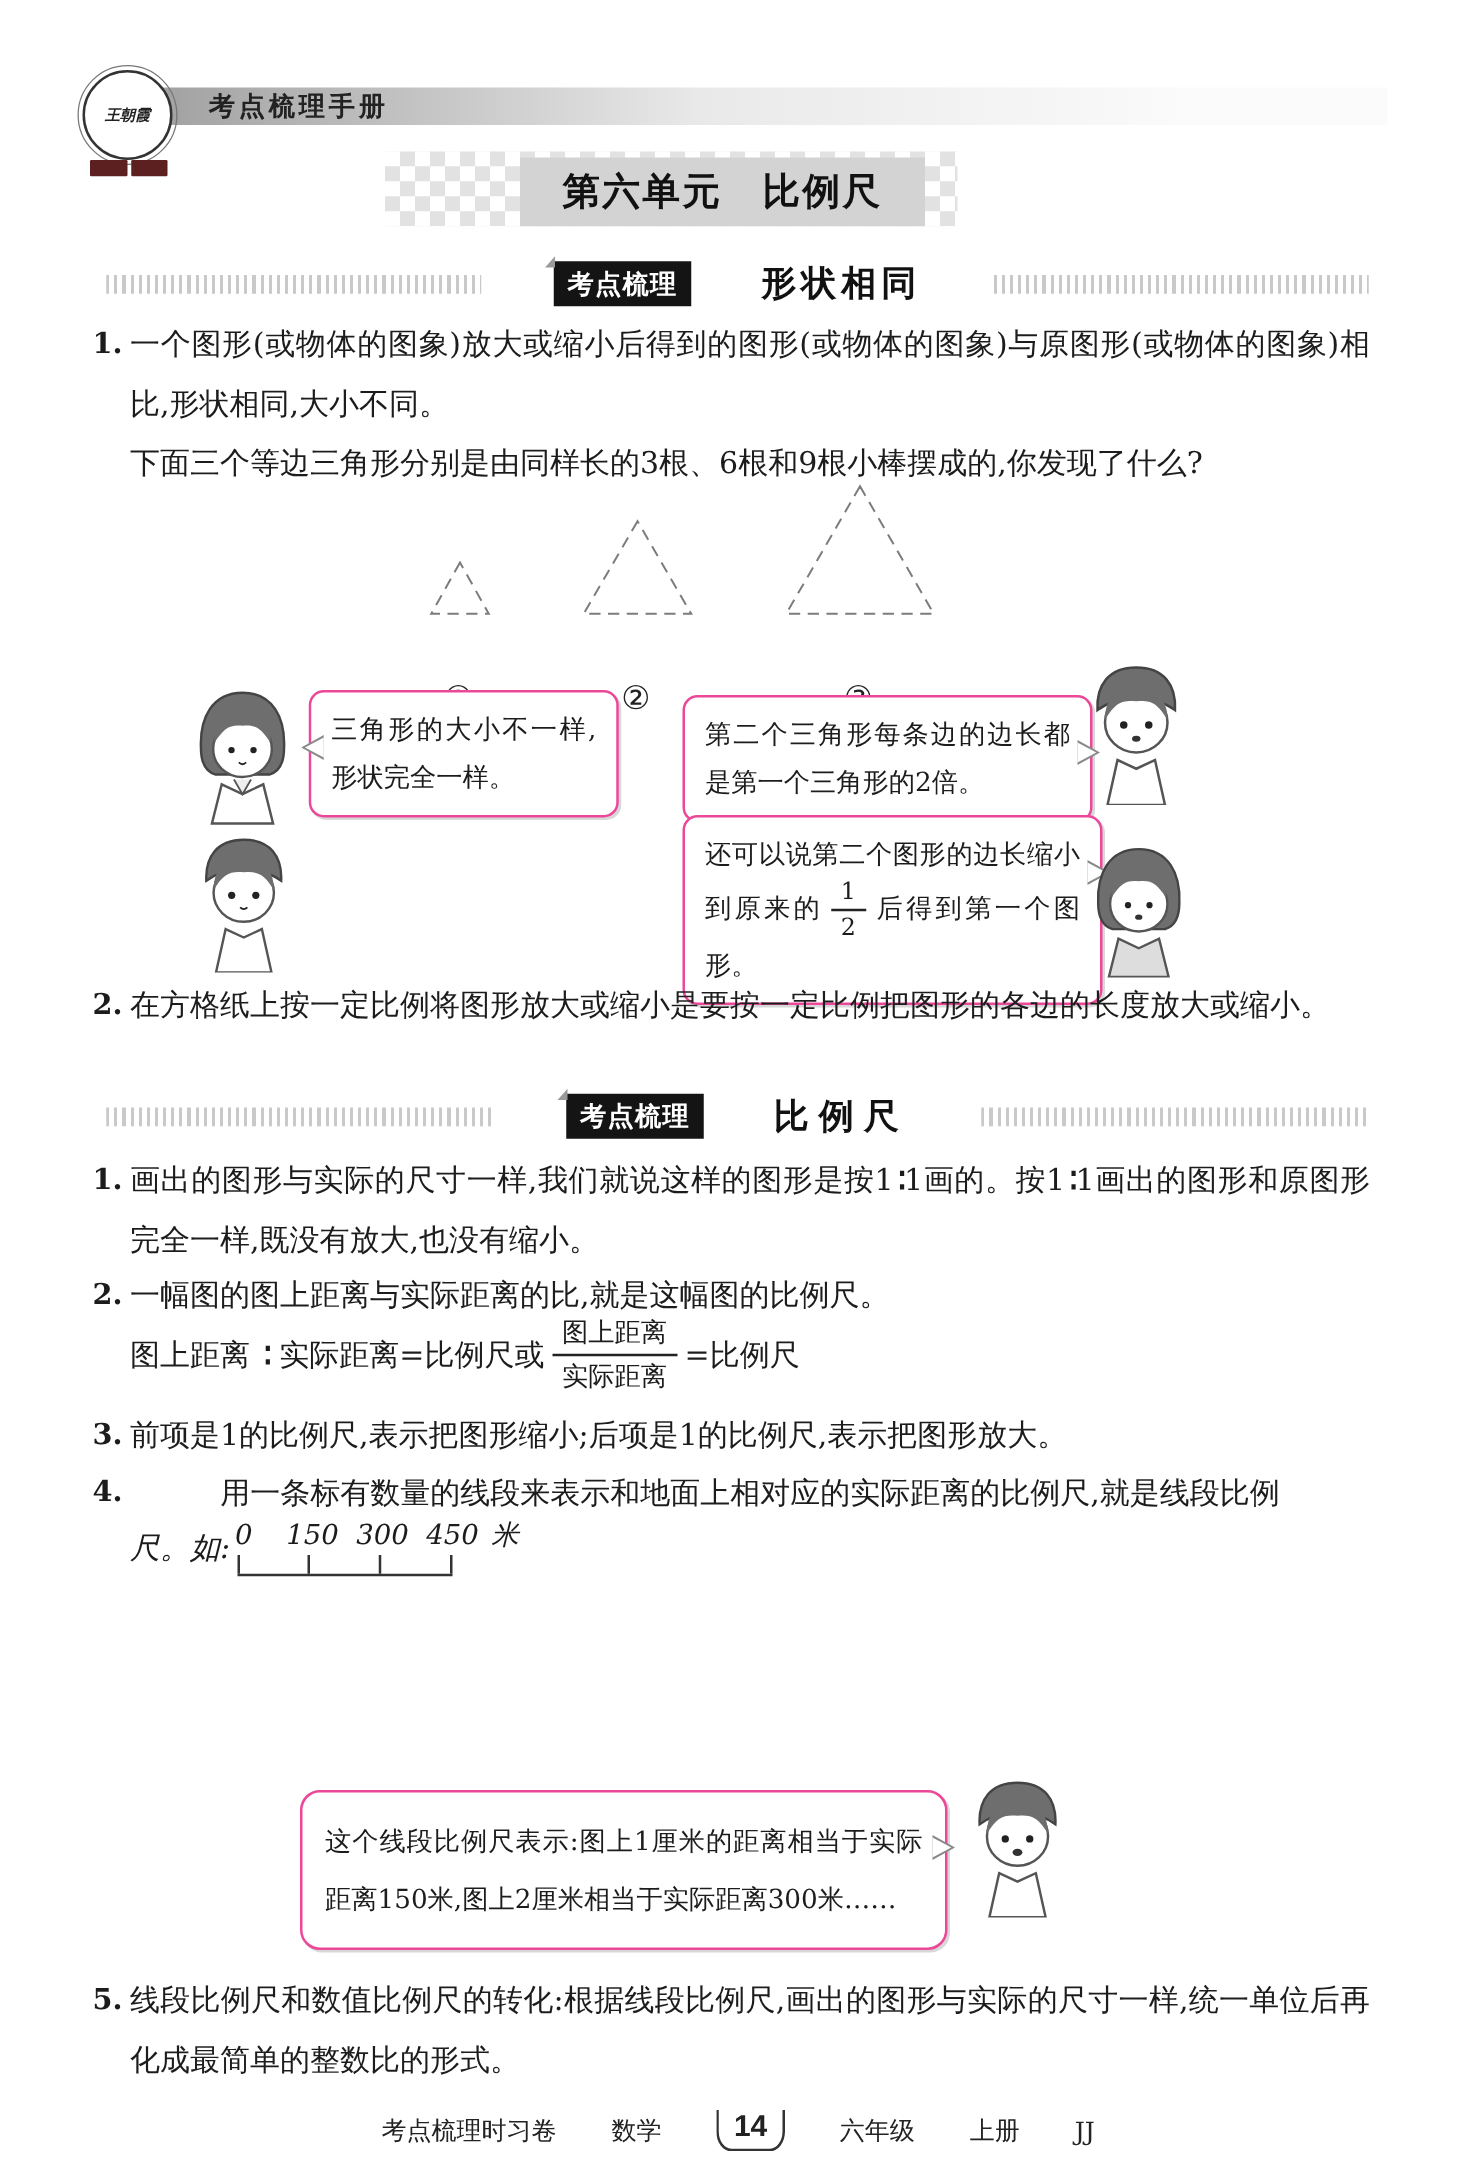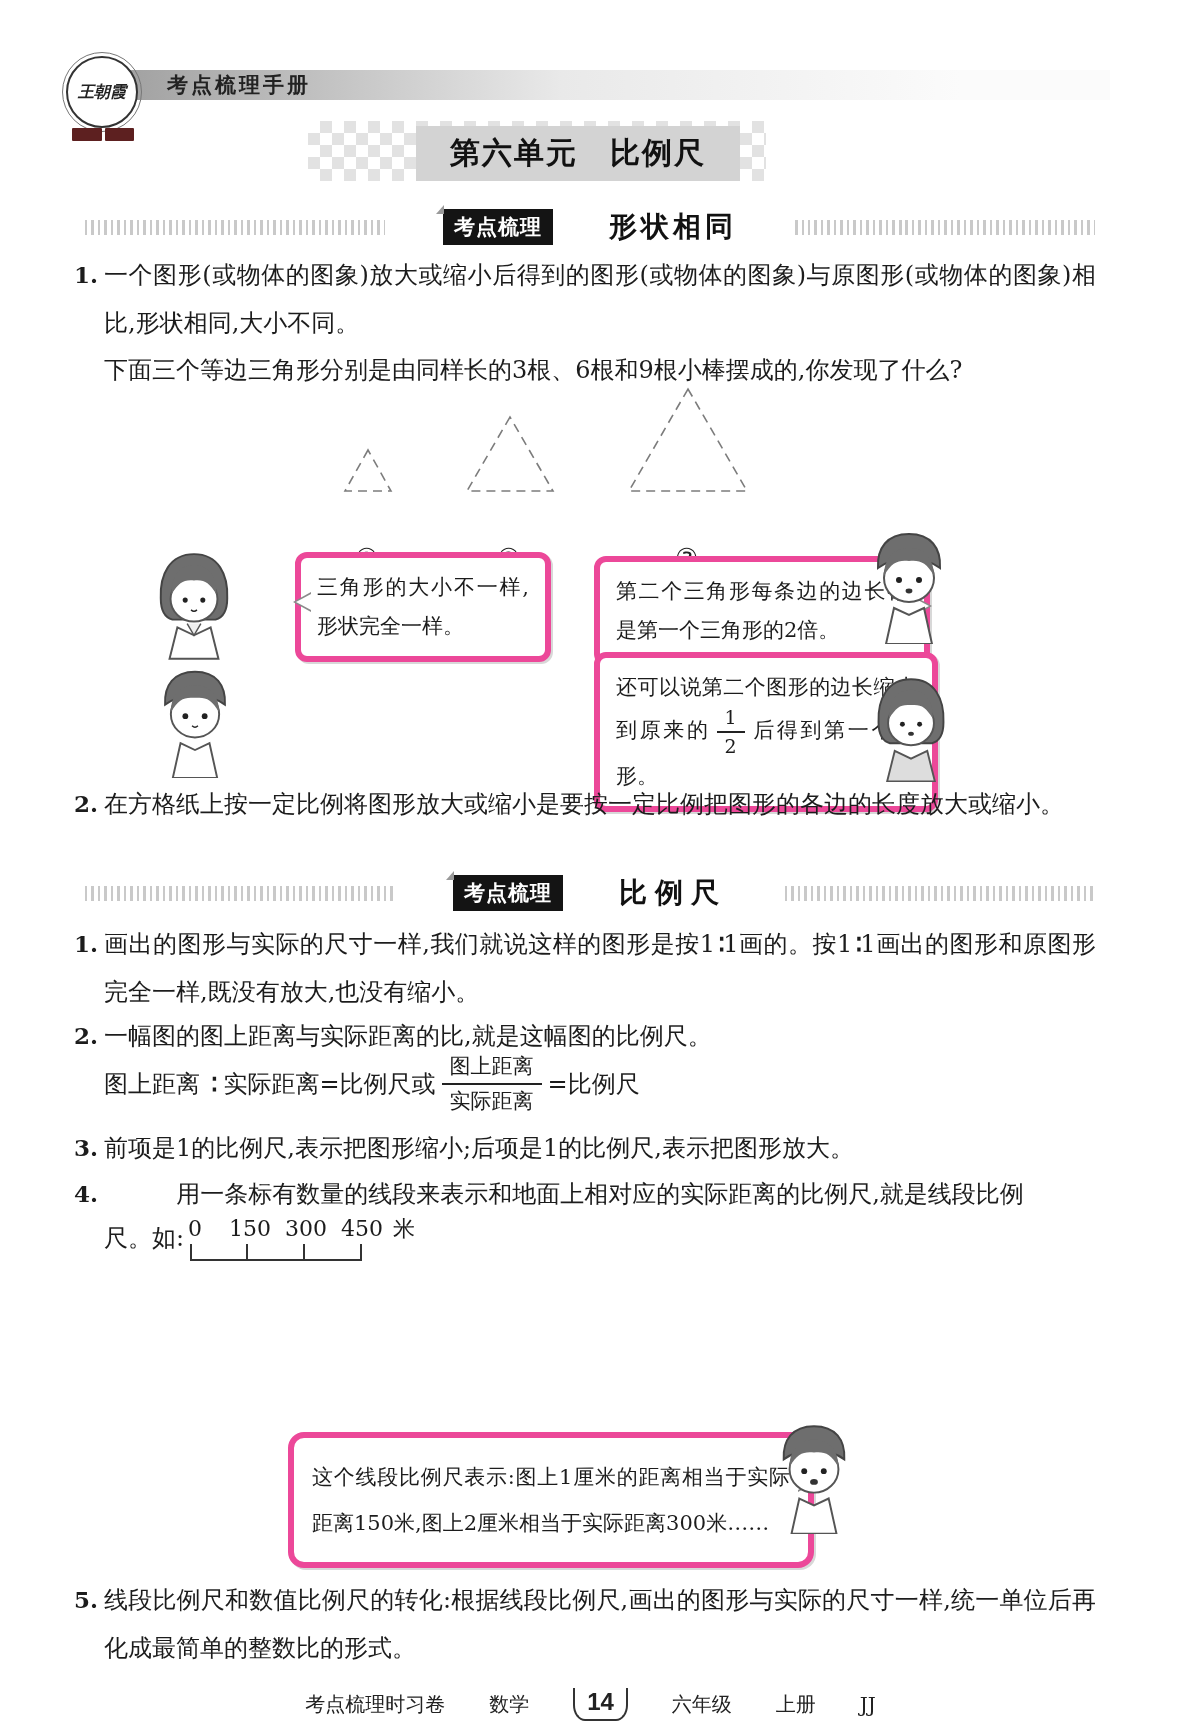--- a/index.html
+++ b/index.html
@@ -7,21 +7,21 @@
         font-family:"DejaVu Serif","Liberation Serif",serif;color:#1c1c1c;}
   
   .hdr-strip{position:absolute;left:112px;top:70px;width:998px;height:30px;
      background:linear-gradient(to right,#9f9f9f,#e9e9e9 45%,#fbfbfb 85%);
      display:flex;align-items:center;}
   .hdr-strip span{font-family:"Liberation Sans","DejaVu Sans",sans-serif;font-weight:bold;
      font-size:21px;color:#222;letter-spacing:3px;margin-left:55px;}
   .logo{position:absolute;left:66px;top:56px;width:68px;height:68px;border-radius:50%;
      background:#fff;border:2px solid #333;outline:1px solid #777;outline-offset:3px;
      display:flex;align-items:center;justify-content:center;z-index:2;}
-  .logo span{font-size:16px;font-weight:bold;color:#222;font-style:italic;}
+  .logo span{font-size:12px;font-weight:bold;color:#222;font-style:italic;}
   .logo-ribbon{position:absolute;left:72px;top:128px;width:62px;height:13px;display:flex;gap:3px;z-index:2;}
   .logo-ribbon i{flex:1;background:#5d2020;border-radius:1px;}
   
   .title-wrap{position:absolute;left:308px;top:121px;width:458px;height:60px;}
   .checker{position:absolute;inset:0;
      background:conic-gradient(#e2e2e2 90deg,transparent 90deg 180deg,#e2e2e2 180deg 270deg,transparent 270deg) 0 0/24px 24px;}
   .title-box{position:absolute;left:108px;top:5px;padding:7px 34px;background:#d3d3d3;}
   .title-box span{font-family:"Liberation Sans","DejaVu Sans",sans-serif;font-weight:bold;
      font-size:30px;color:#111;letter-spacing:2px;white-space:nowrap;}
   
@@ -37,42 +37,42 @@
      font-size:28px;color:#111;margin:0 14px 0 12px;letter-spacing:4px;white-space:nowrap;}
   
   .point{position:absolute;left:74px;width:1022px;display:flex;}
   .pnum{font-weight:bold;font-size:23px;line-height:48px;width:30px;flex:none;}
   .ptext{font-size:24px;line-height:48px;text-align:justify;flex:1;}
   .plain{position:absolute;left:104px;width:992px;font-size:24px;line-height:48px;}
   
   .tri-svg{position:absolute;left:320px;top:386px;}
   .tri-label{position:absolute;top:543px;font-size:26px;color:#222;}
   
-  .bubble{position:absolute;background:#fff;border:6px solid #ec4899;border-radius:12px;
+  .bubble{position:absolute;background:#fff;border:2px solid #ec4899;border-radius:12px;
      padding:10px 16px;font-size:21px;line-height:39px;text-align:justify;
-     box-shadow:2px 2px 0 #d8d8d8;margin-left:48px;}
+     box-shadow:2px 2px 0 #d8d8d8;}
   .tail-l::before{content:"";position:absolute;left:-18px;top:34px;
      border:10px solid transparent;border-right:18px solid #8a8a8a;}
   .tail-l::after{content:"";position:absolute;left:-13px;top:36px;
      border:8px solid transparent;border-right:15px solid #fff;}
   .tail-r::before{content:"";position:absolute;right:-18px;top:34px;
      border:10px solid transparent;border-left:18px solid #8a8a8a;}
   .tail-r::after{content:"";position:absolute;right:-13px;top:36px;
      border:8px solid transparent;border-left:15px solid #fff;}
   .avatar{position:absolute;}
   
   .frac{display:inline-flex;flex-direction:column;align-items:center;vertical-align:middle;margin:0 6px;}
   .frac .fn{border-bottom:2px solid #222;padding:0 8px 3px;}
   .frac .fd{padding-top:3px;}
   .frac-sm{font-size:19px;line-height:1.1;}
   .formula{position:absolute;left:104px;top:1053px;display:flex;align-items:center;
      font-size:24px;white-space:nowrap;}
   .formula .frac{font-size:21px;line-height:1.3;}
   
-  .p4line2{position:absolute;left:104px;top:1214px;display:flex;align-items:flex-start;font-size:24px;line-height:48px;}
+  .p4line2{position:absolute;left:104px;top:1214px;display:flex;align-items:flex-start;font-size:24px;line-height:48px;font-style:italic;}
   .seg-scale{margin-left:4px;margin-top:2px;}
   .seg-labels{display:flex;font-size:22px;line-height:26px;}
   .seg-labels span{display:inline-block;text-align:center;}
   .sl0{width:34px;text-align:left!important;}
   .sl1,.sl2,.sl3{width:56px;}
   .slu{width:28px;}
   .seg-ruler{position:relative;width:172px;height:17px;border-bottom:2px solid #333;margin-left:2px;}
   .seg-ruler i{position:absolute;bottom:0;width:2px;height:15px;background:#333;}
   
   .footer{position:absolute;left:0;top:1688px;width:100%;display:flex;justify-content:center;

